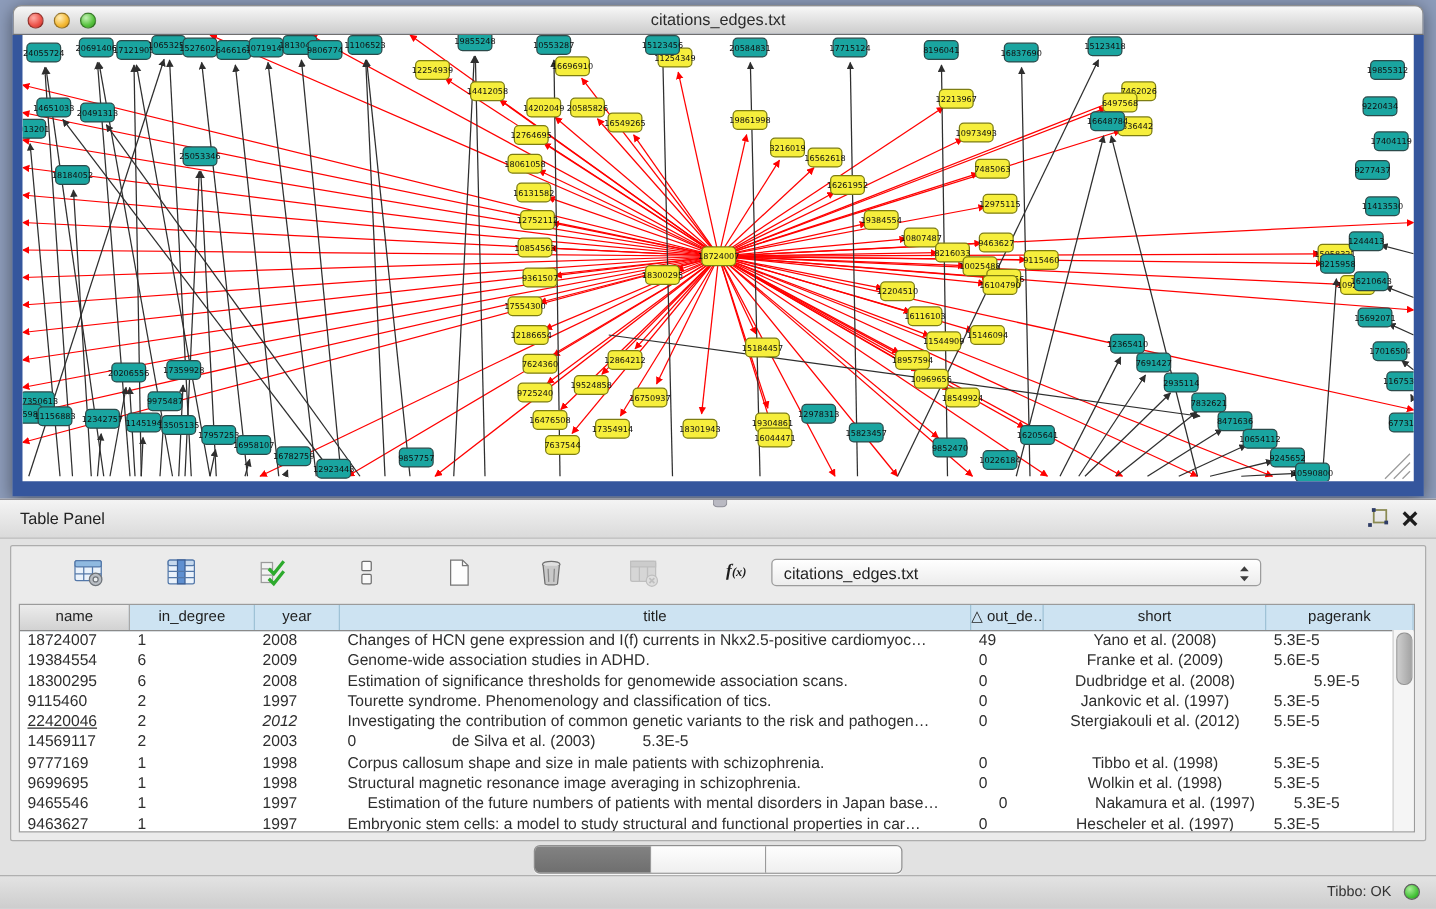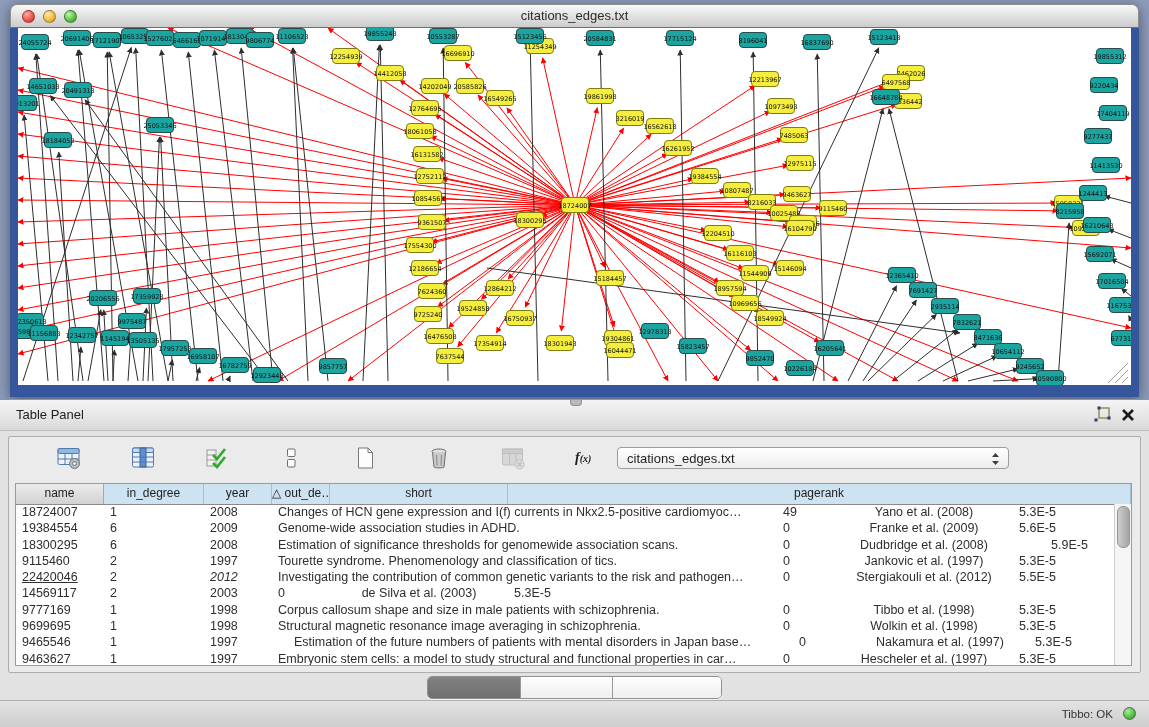--- a/index.html
+++ b/index.html
@@ -30,21 +30,21 @@
   .tp-header{height:30px;background:linear-gradient(#f4f4f4,#dadada);border-bottom:1px solid #bcbcbc;position:relative;}
   .grip-dot{position:absolute;left:50%;top:0;margin-left:-5px;width:10px;height:5px;border-radius:0 0 4px 4px;
             background:#b9b9c2;border:1px solid #8f8f98;border-top:none;}
   .tp-title{position:absolute;left:16px;top:7px;font-size:13px;color:#222;}
   .tp-float{position:absolute;right:38px;top:6px;width:18px;height:18px;}
   .tp-close{position:absolute;right:12px;top:6px;width:18px;height:18px;}
 
   .tp-body{position:absolute;top:36px;left:8px;right:8px;height:237px;background:#ebebeb;
            border:1px solid #adadad;border-radius:2px;box-sizing:border-box;}
   .toolbar{height:42px;display:flex;align-items:center;padding:0 10px;gap:8px;}
-  .tool{width:28px;height:26px;display:flex;align-items:center;border-radius:3px;margin-left:38px;}
+  .tool{width:28px;height:26px;display:flex;align-items:center;justify-content:center;border-radius:3px;margin-left:38px;}
   .fx{font-family:"Liberation Serif",serif;font-style:italic;font-weight:bold;font-size:14px;color:#1c1c1c;}
   .fx small{font-size:10px;}
   .dropdown{margin-left:6px;width:392px;height:22px;background:linear-gradient(#ffffff,#ececec);
             border:1px solid #9c9c9c;border-radius:4px;display:flex;align-items:center;
             padding:0 22px 0 9px;font-size:13px;color:#1f1f1f;position:relative;box-sizing:border-box;}
   .dd-arrows{position:absolute;right:7px;top:4px;}
 
   .tablewrap{position:absolute;top:46px;left:6px;right:8px;bottom:6px;background:#fff;
              border:1px solid #9b9b9b;overflow:hidden;}
   .thead{display:flex;height:20px;background:#cde3f2;border-bottom:1px solid #8a8a8a;}
@@ -823,20 +823,21 @@
           <path d="M2 9 L5.5 13 L9 9 Z" fill="#3d3d3d"></path>
         </svg>
       </div>
     </div>
 
     <div class="tablewrap">
       <div class="thead">
           <div class="th th-gray" style="width: 88px;">name</div>
           <div class="th" style="width: 100px;">in_degree</div>
           <div class="th" style="width: 68px;">year</div>
+          <div class="th" style="width: 505px;">title</div>
           <div class="th" style="width: 58px;">△ out_de…</div>
           <div class="th" style="width: 178px;">short</div>
           <div class="th" style="flex: 1 1 0%;">pagerank</div>
         </div>
       <div class="tbody">
           <div class="tr">
             <div class="td" style="width: 88px;">18724007</div>
             <div class="td" style="width: 100px;">1</div>
             <div class="td" style="width: 68px;">2008</div>
             <div class="td" style="width: 505px;">Changes of HCN gene expression and I(f) currents in Nkx2.5-positive cardiomyoc…</div>

